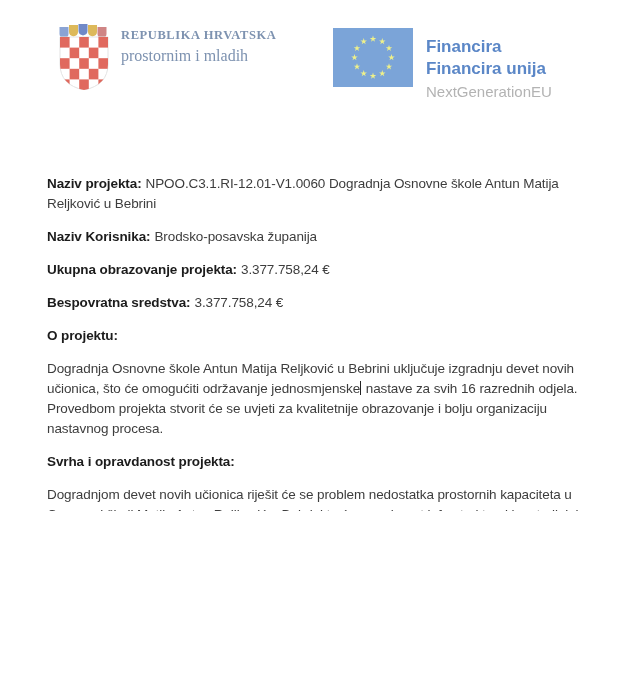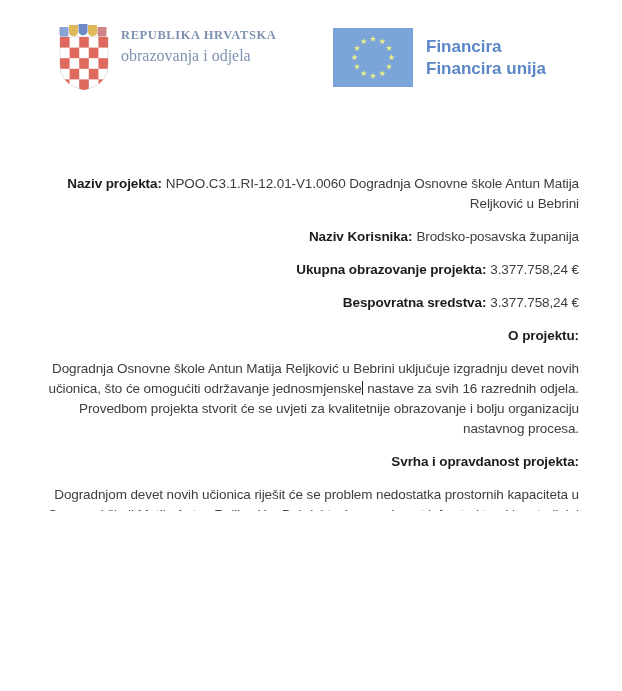--- a/index.html
+++ b/index.html
@@ -20,21 +20,21 @@
   .eu-logo{position:absolute;left:333px;top:28px;display:flex;gap:13px;}
   .eu-flag{width:80px;height:59px;flex:0 0 auto;}
   .eu-text{padding-top:2px;margin-top:6px;}
   .eu-line{font-size:17px;font-weight:bold;color:var(--eu-text-blue);line-height:22px;}
   .eu-gray{font-size:15px;color:var(--next-gen-gray);margin-top:3px;}
   
   .content{
     position:absolute;left:47px;top:174px;width:548px;
     color:var(--body-text);font-size:13.5px;line-height:20px;letter-spacing:-.1px;
   }
-  .content p{margin:0 16px 13px 0;text-align:right;}
+  .content p{margin:0 0 13px 0;}
   .label,.heading{font-weight:bold;color:var(--label-text);}
   .label{margin-right:4px;}
   .caret{
     display:inline-block;width:1px;height:14px;background:#222;
     vertical-align:-2px;margin:0 1px 0 0;
   }
 </style>
 </head>
 <body>
 
@@ -68,21 +68,21 @@
           <rect x="40.4" y="34.2" width="9.6" height="10.6"></rect>
         <rect x="11.6" y="44.8" width="9.6" height="10.6"></rect>
           <rect x="30.8" y="44.8" width="9.6" height="10.6"></rect>
         <rect x="2" y="55.4" width="9.6" height="10.6"></rect>
           <rect x="21.2" y="55.4" width="9.6" height="10.6"></rect>
           <rect x="40.4" y="55.4" width="9.6" height="10.6"></rect>
       </g>
     </svg>
     <div class="hr-text">
       <div class="hr-caps">REPUBLIKA HRVATSKA</div>
-      <div class="hr-line">obrazovanja i odjela</div>
+      <div class="hr-line">prostornim i mladih</div>
     </div>
   </div>
 
   <div class="eu-logo">
     <svg class="eu-flag" viewBox="0 0 80 59">
       <rect width="80" height="59" fill="var(--eu-flag-blue)"></rect>
       <defs>
         <polygon id="st" fill="var(--eu-star-yellow)" points="0,-3.4 0.77,-1.05 3.23,-1.05 1.23,0.4 2,2.75 0,1.3 -2,2.75 -1.23,0.4 -3.23,-1.05 -0.77,-1.05"></polygon>
       </defs>
       <use href="#st" transform="translate(40,11)"></use>
@@ -94,20 +94,21 @@
       <use href="#st" transform="translate(40,48)"></use>
       <use href="#st" transform="translate(30.7,45.5)"></use>
       <use href="#st" transform="translate(24,38.7)"></use>
       <use href="#st" transform="translate(21.5,29.5)"></use>
       <use href="#st" transform="translate(24,20.3)"></use>
       <use href="#st" transform="translate(30.7,13.5)"></use>
     </svg>
     <div class="eu-text">
       <div class="eu-line">Financira</div>
       <div class="eu-line">Financira unija</div>
+      <div class="eu-gray">NextGenerationEU</div>
     </div>
   </div>
 
   <main class="content">
 
     <p><span class="label">Naziv projekta:</span><span>NPOO.C3.1.RI-12.01-V1.0060 Dogradnja Osnovne škole Antun Matija Reljković u Bebrini</span></p>
 
     <p><span class="label">Naziv Korisnika:</span><span>Brodsko-posavska županija</span></p>
 
 

